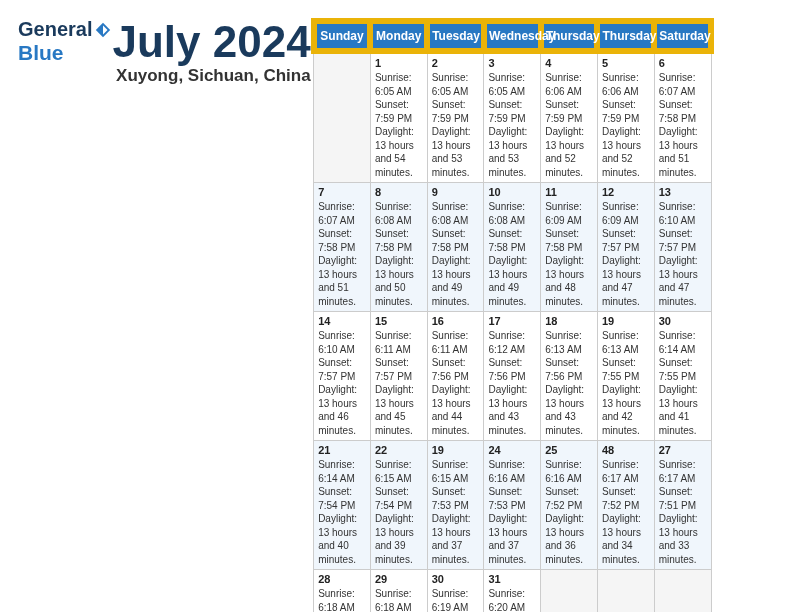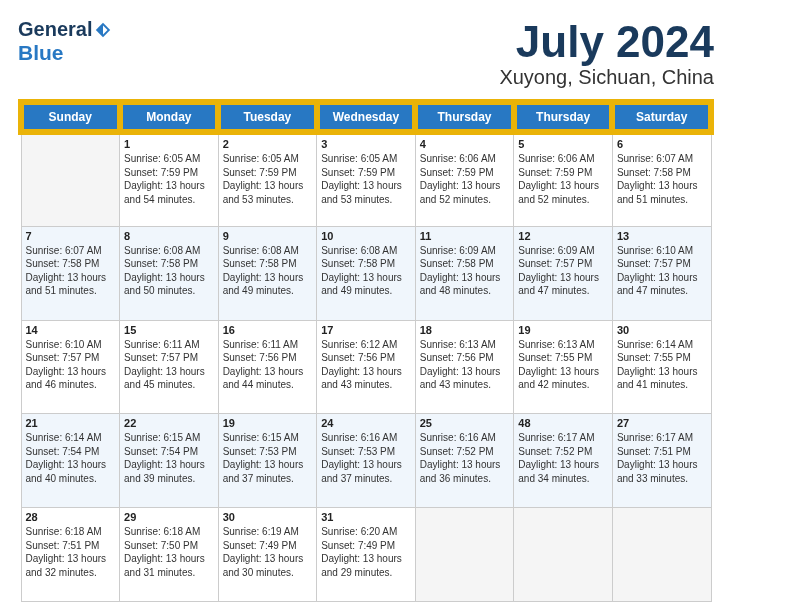--- a/index.html
+++ b/index.html
@@ -8,21 +8,21 @@
       background: #fff;
       width: 792px;
       height: 612px;
       overflow: hidden;
     }
     .page {
       width: 724px;
       height: 612px;
       padding: 18px 10px 10px 18px;
       display: flex;
-      flex-direction: column;
+      flex-direction: row;
     }
     .header {
       display: flex;
       justify-content: space-between;
       align-items: flex-start;
       margin-bottom: 10px;
     }
     .logo {
       display: flex;
       flex-direction: column;
@@ -45,22 +45,23 @@
     .title-block {
       text-align: right;
     }
     .main-title {
       font-size: 44px;
       font-weight: bold;
       color: #1a3a5c;
       line-height: 1.1;
     }
     .subtitle {
-      font-size: 20px;
+      font-size: 17px;
       color: #333;
+      font-weight: bold;
     }
     .calendar {
       flex: 1;
       border: 1px solid #ccc;
       border-collapse: collapse;
       width: 100%;
       table-layout: fixed;
     }
     .calendar thead tr th {
       background: #2878c3;

